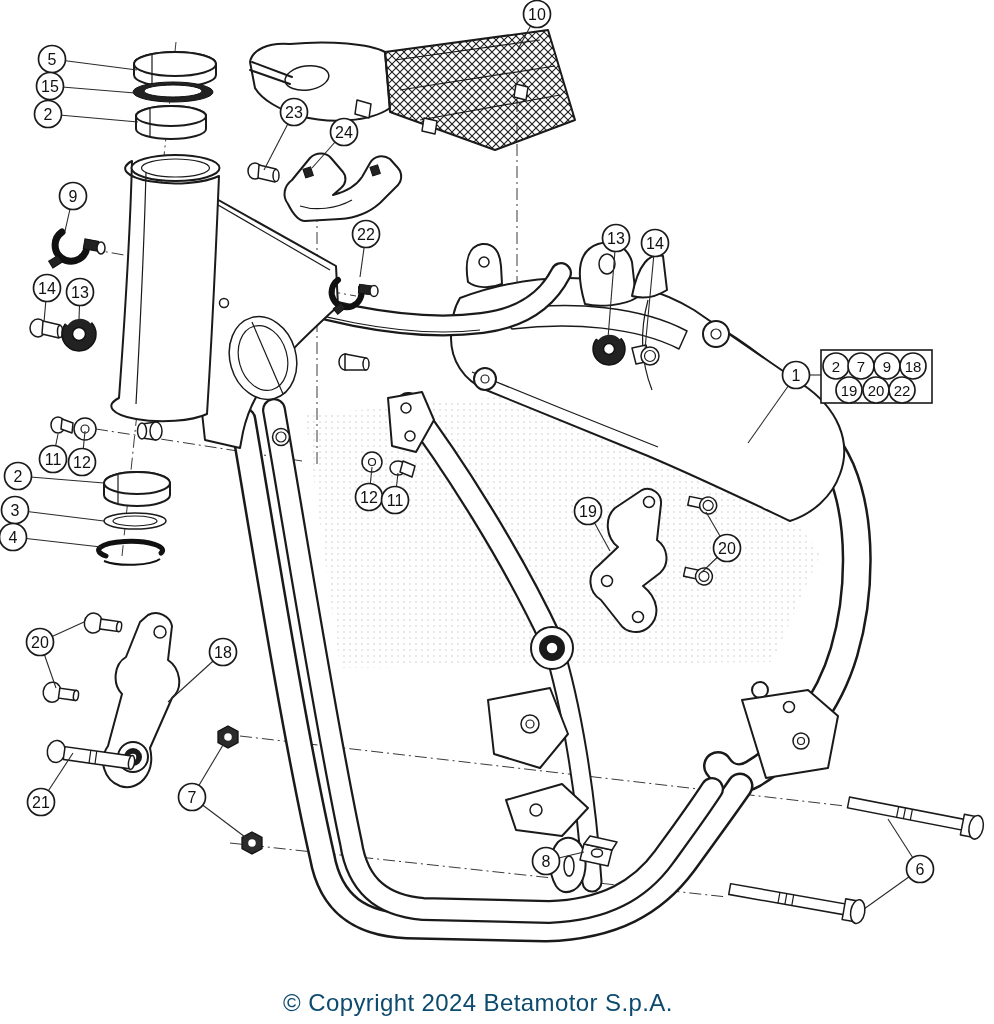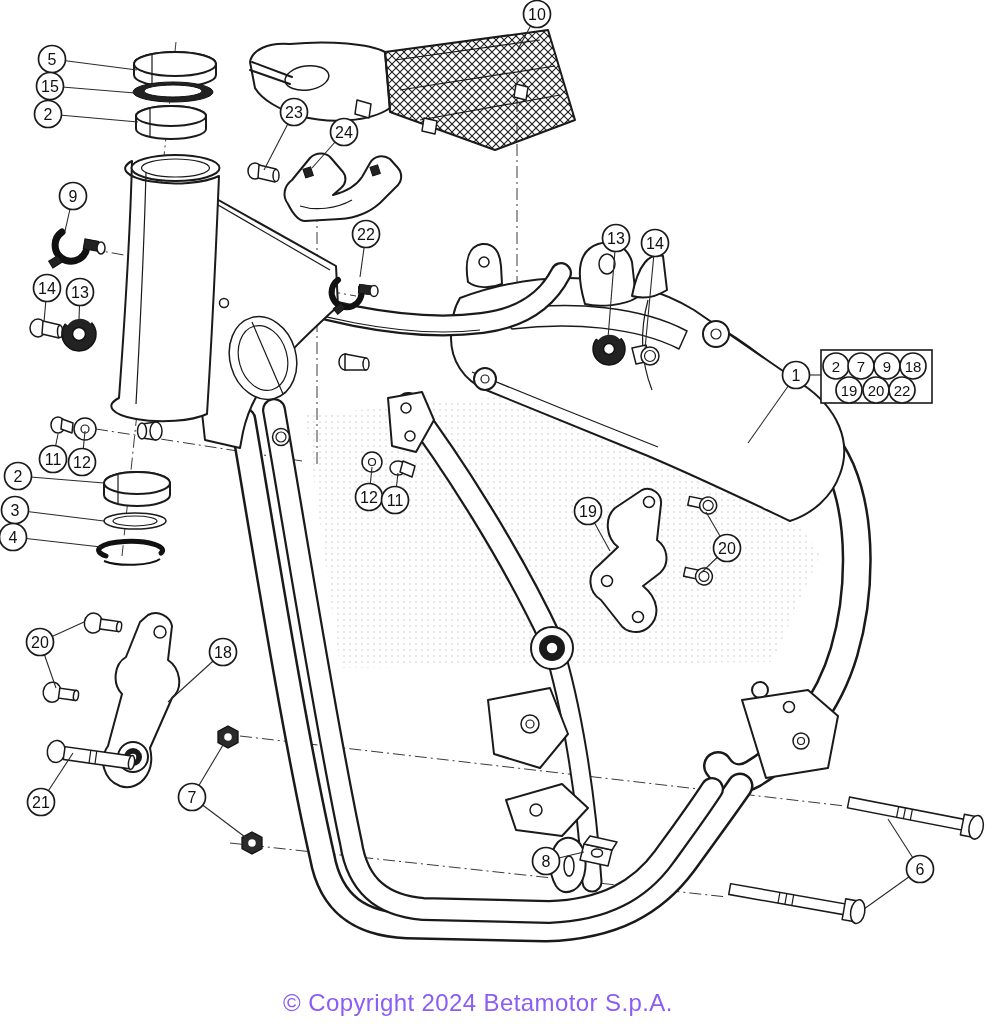--- a/index.html
+++ b/index.html
@@ -12,21 +12,21 @@
   .fw{fill:#ffffff;stroke:#1a1a1a;stroke-width:2;stroke-linejoin:round;}
   .fw15{fill:#ffffff;stroke:#1a1a1a;stroke-width:1.5;stroke-linejoin:round;}
   .fd{fill:#222222;stroke:#111111;stroke-width:1;}
   .to{stroke:#1a1a1a;fill:none;stroke-linecap:round;stroke-linejoin:round;}
   .ti{stroke:#ffffff;fill:none;stroke-linecap:round;stroke-linejoin:round;}
   .dash{stroke:#3a3a3a;stroke-width:1;fill:none;stroke-dasharray:12 4 2 4;}
   .leader{stroke:#2a2a2a;stroke-width:1.1;fill:none;}
   .callout circle{fill:#fff;stroke:#1a1a1a;stroke-width:1.7;}
   .callout text{font-size:16px;}
   .gb text{font-size:15px;}
-  #copyright{position:absolute;left:283px;top:989px;font-size:24px;color:#8b5cf6;
+  #copyright{position:absolute;left:283px;top:989px;font-size:24px;color:#0c4a6e;
              letter-spacing:0.4px;white-space:nowrap;}
 </style>
 </head>
 <body>
 
 <div id="page">
 
 <svg width="994" height="1024" viewBox="0 0 994 1024">
   <defs>
     <pattern id="hatch" width="8" height="8" patternUnits="userSpaceOnUse">

